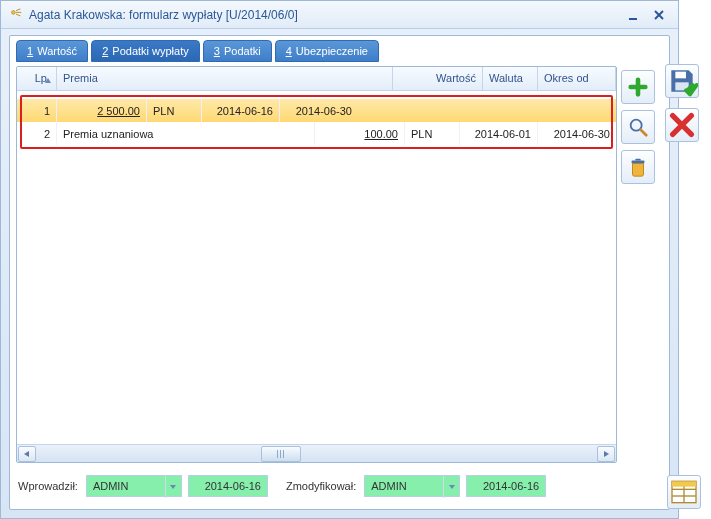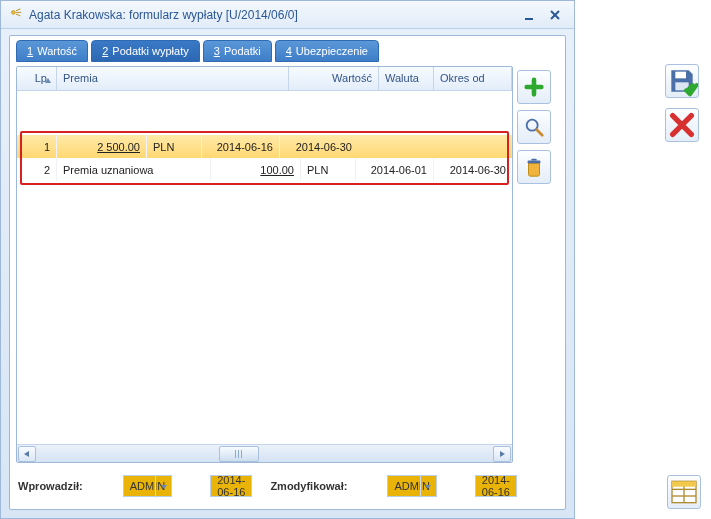--- a/index.html
+++ b/index.html
@@ -1,18 +1,18 @@
 <!DOCTYPE html>
 <html><head>
 <meta charset="utf-8">
 <style>
   * { box-sizing: border-box; font-family: Tahoma, Arial, sans-serif; }
   html, body { margin:0; padding:0; background:#fff; }
   .window {
-    width:575px; height:519px; position:relative;
+    width:679px; height:519px; position:relative;
     background:linear-gradient(#e8f0fa,#d7e5f5);
     border:1px solid #9db8d9;
   }
   .titlebar {
     height:28px; display:flex; align-items:center; padding:0 8px;
     background:linear-gradient(#f4f8fd,#e1ecf8);
     border-bottom:1px solid #b9cee8;
   }
   .titlebar .appicon { width:14px; height:14px; margin-right:6px; }
   .titlebar .title { color:#2b5797; font-size:12px; flex:1; }
@@ -27,21 +27,21 @@
   .tab {
     font-size:11px; color:#fff; background:linear-gradient(#5a97d8,#3f7ec8);
     border:1px solid #2f6bb3; border-radius:4px 4px 0 0; padding:3px 10px;
     cursor:pointer; display:flex; align-items:center;
   }
   .tab.active { background:linear-gradient(#3a79c6,#2c68b4); }
   .tab .u { text-decoration:underline; margin-right:1px; }
   .content {
     position:absolute; left:6px; right:52px; top:30px; bottom:46px;
     border:1px solid #9db8d9; border-radius:2px; background:#fff;
-    display:flex; flex-direction:column;gap:36px;
+    display:flex; flex-direction:column;
   }
   .grid-head { display:flex; height:24px; background:linear-gradient(#f7fbff,#e3edf9); border-bottom:1px solid #c5d6ea; }
   .gh {
     font-size:11px; color:#33548a; padding:5px 6px; border-right:1px solid #c5d6ea;
     position:relative; cursor:pointer;
   }
   .gh.lp { width:40px; text-align:right; }
   .gh.name { flex:1; }
   .gh.val { width:90px;text-align:right; }
   .gh.cur { width:55px; }
@@ -84,24 +84,24 @@
   .sbtn svg { width:22px; height:22px; }
   .ext-btn {
     width:34px; height:34px; background:linear-gradient(#fdfeff,#e4edf8);
     border:1px solid #a9c1de; border-radius:3px; display:flex; align-items:center; justify-content:center;
     cursor:pointer;
   }
   .footer {
     position:absolute; left:6px; right:52px; bottom:6px; height:34px;
     display:flex; align-items:center; gap:6px; font-size:11px; color:#333;
   }
-  .footer .lbl { padding:0 2px;font-weight:bold; }
+  .footer .lbl { padding:0 2px; }
   .footer .fld {
-    height:22px; border:1px solid #b9cee8; background:#eab308; font-size:11px; padding:3px 6px;
-    display:flex; align-items:center;margin-left:32px;
+    height:22px; border:1px solid #b9cee8; background:#86efac; font-size:11px; padding:3px 6px;
+    display:flex; align-items:center;
   }
   .footer .combo { position:relative; }
   .footer .combo .dd {
     position:absolute; right:0; top:0; width:16px; height:22px;
     border-left:1px solid #cfdced; display:flex; align-items:center; justify-content:center; cursor:pointer;
   }
   .bench-btn {
     position:absolute; right:10px; bottom:10px; width:34px; height:34px;
     background:linear-gradient(#fdfeff,#e4edf8); border:1px solid #a9c1de; border-radius:3px;
     display:flex; align-items:center; justify-content:center; cursor:pointer;

